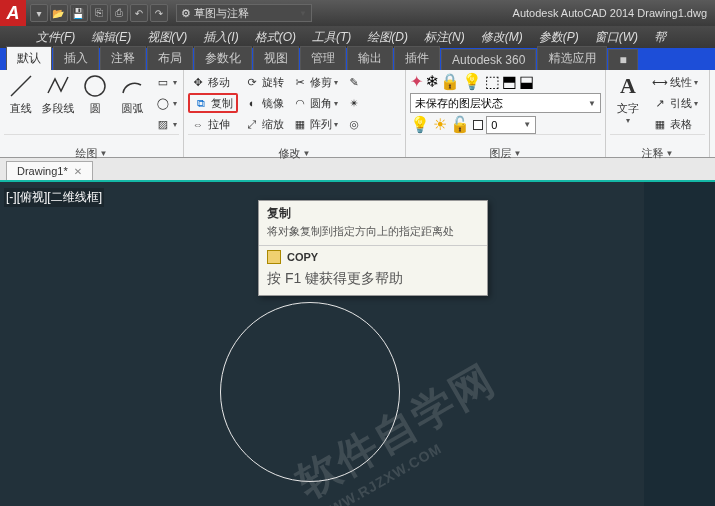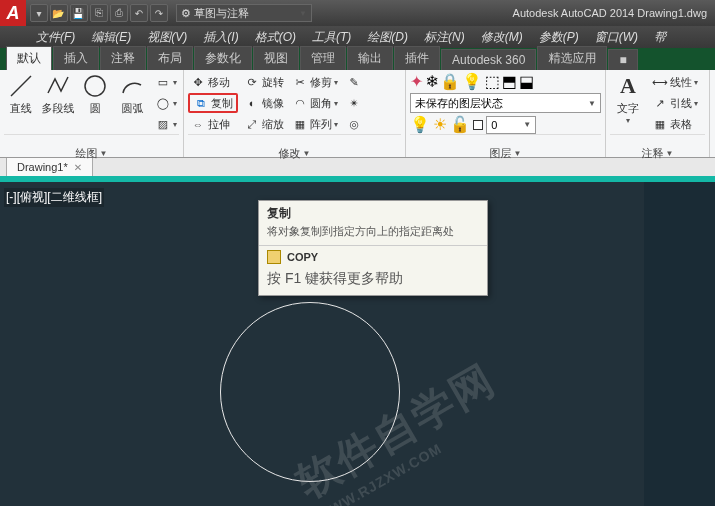--- a/index.html
+++ b/index.html
@@ -9,40 +9,40 @@
 .app-logo { width: 26px; height: 26px; background: #c92222; color: #fff; font-weight: bold; font-size: 18px; display: flex; align-items: center; justify-content: center; font-style: italic; }
 .qat { display: flex; gap: 2px; margin-left: 4px; }
 .qat-btn { width: 18px; height: 18px; background: #4a4a4a; border: 1px solid #666; border-radius: 2px; display:flex;align-items:center;justify-content:center;font-size:10px;color:#ccc; }
 .ws-sel { margin-left: 8px; display: flex; align-items: center; background: #4a4a4a; border: 1px solid #666; height: 18px; font-size: 11px; padding: 0 4px; color: #ddd; }
 .ws-sel .gear { margin-right: 3px; }
 .title-text { margin-left: auto; margin-right: 8px; }
 
 .menubar { height: 22px; background: linear-gradient(#4a4a4a,#383838); display: flex; align-items: center; padding-left: 30px; gap: 4px; color: #ddd; font-size: 12px; font-style: italic; }
 .menu-item { padding: 2px 6px; cursor: pointer; }
 
-.ribbon-tabs { height: 22px; background: #14532d; display: flex; align-items: flex-end; padding-left: 6px; gap: 0; font-size: 12px; }
+.ribbon-tabs { height: 22px; background: #1d4ed8; display: flex; align-items: flex-end; padding-left: 6px; gap: 0; font-size: 12px; }
 .rtab { padding: 3px 10px; color: #ccc; background: #494949; border: 1px solid #555; border-bottom: none; margin-right: 1px; cursor:pointer; }
 .rtab.active { background: #f5f6f7; color: #333; }
 
 .ribbon { height: 88px; background: #f5f6f7; border-bottom: 1px solid #999; display: flex; position: relative; }
 .panel { border-right: 1px solid #ccc; padding: 2px 4px 0 4px; display: flex; flex-direction: column; }
 .panel-title { font-size: 11px; color: #444; text-align: center; border-top: 1px solid #ddd; padding: 11px 0; margin-top: auto; display:flex;justify-content:center;align-items:center;gap:2px; }
 .panel-body { display: flex; gap: 4px; flex: 1; }
 .big-btn { width: 36px; display: flex; flex-direction: column; align-items: center; font-size: 11px; color: #333; cursor: pointer; }
 .big-btn .ico { width: 28px; height: 28px; display:flex;align-items:center;justify-content:center; }
 .big-btn .lbl { margin-top: 1px; }
 .small-row { display: flex; align-items: center; gap: 2px; font-size: 11px; color: #333; height: 20px; padding: 0 2px; cursor:pointer;white-space:nowrap; }
 .small-row .sico { width: 16px; height: 16px; display:flex;align-items:center;justify-content:center; }
 .col3 { display: flex; flex-direction: column; gap: 1px; }
 .highlight-copy { border: 2px solid #e03030; border-radius: 2px; padding: 0 3px; }
 
 .layer-combo { display:flex;align-items:center;background:#fff;border:1px solid #999;height:20px;font-size:11px;padding:0 4px;min-width:130px;justify-content:space-between; }
 .num-combo { display:flex;align-items:center;background:#fff;border:1px solid #999;height:18px;font-size:11px;padding:0 4px;min-width:50px;justify-content:space-between; }
 
-.filetabs { height: 24px; background: #e8e8e8; display: flex; align-items: flex-end; padding-left: 6px; border-bottom: 6px solid #14b8a6; }
+.filetabs { height: 24px; background: #e8e8e8; display: flex; align-items: flex-end; padding-left: 6px; border-bottom: 2px solid #14b8a6; }
 .filetab { background: #f9f9f9; border: 1px solid #aaa; border-bottom: none; padding: 3px 10px; font-size: 11px; color: #333; display:flex;align-items:center;gap:6px; }
 .close-x { color:#888;font-size:10px; }
 
 .canvas { position: relative; width: 644px; height: calc(506px - 26px - 22px - 22px - 88px - 24px); background: #22313a; }
 .vp-label { position: absolute; top: 6px; left: 4px; color: #fff; font-size: 12px; background: rgba(0,0,0,0.2); padding: 1px 2px; }
 .circle-shape { position: absolute; left: 220px; top: 120px; width: 180px; height: 180px; border: 1px solid #e8e8e8; border-radius: 50%; }
 
 .tooltip { position: absolute; left: 258px; top: 130px; width: 230px; background: #f5f5ee; border: 1px solid #999; box-shadow: 2px 2px 6px rgba(0,0,0,0.4); font-size: 12px; color: #333; z-index: 50; }
 .tooltip .tt-title { font-weight: bold; padding: 4px 8px 2px 8px; }
 .tooltip .tt-desc { padding: 0 8px 6px 8px; font-size: 11px; color: #555; }

